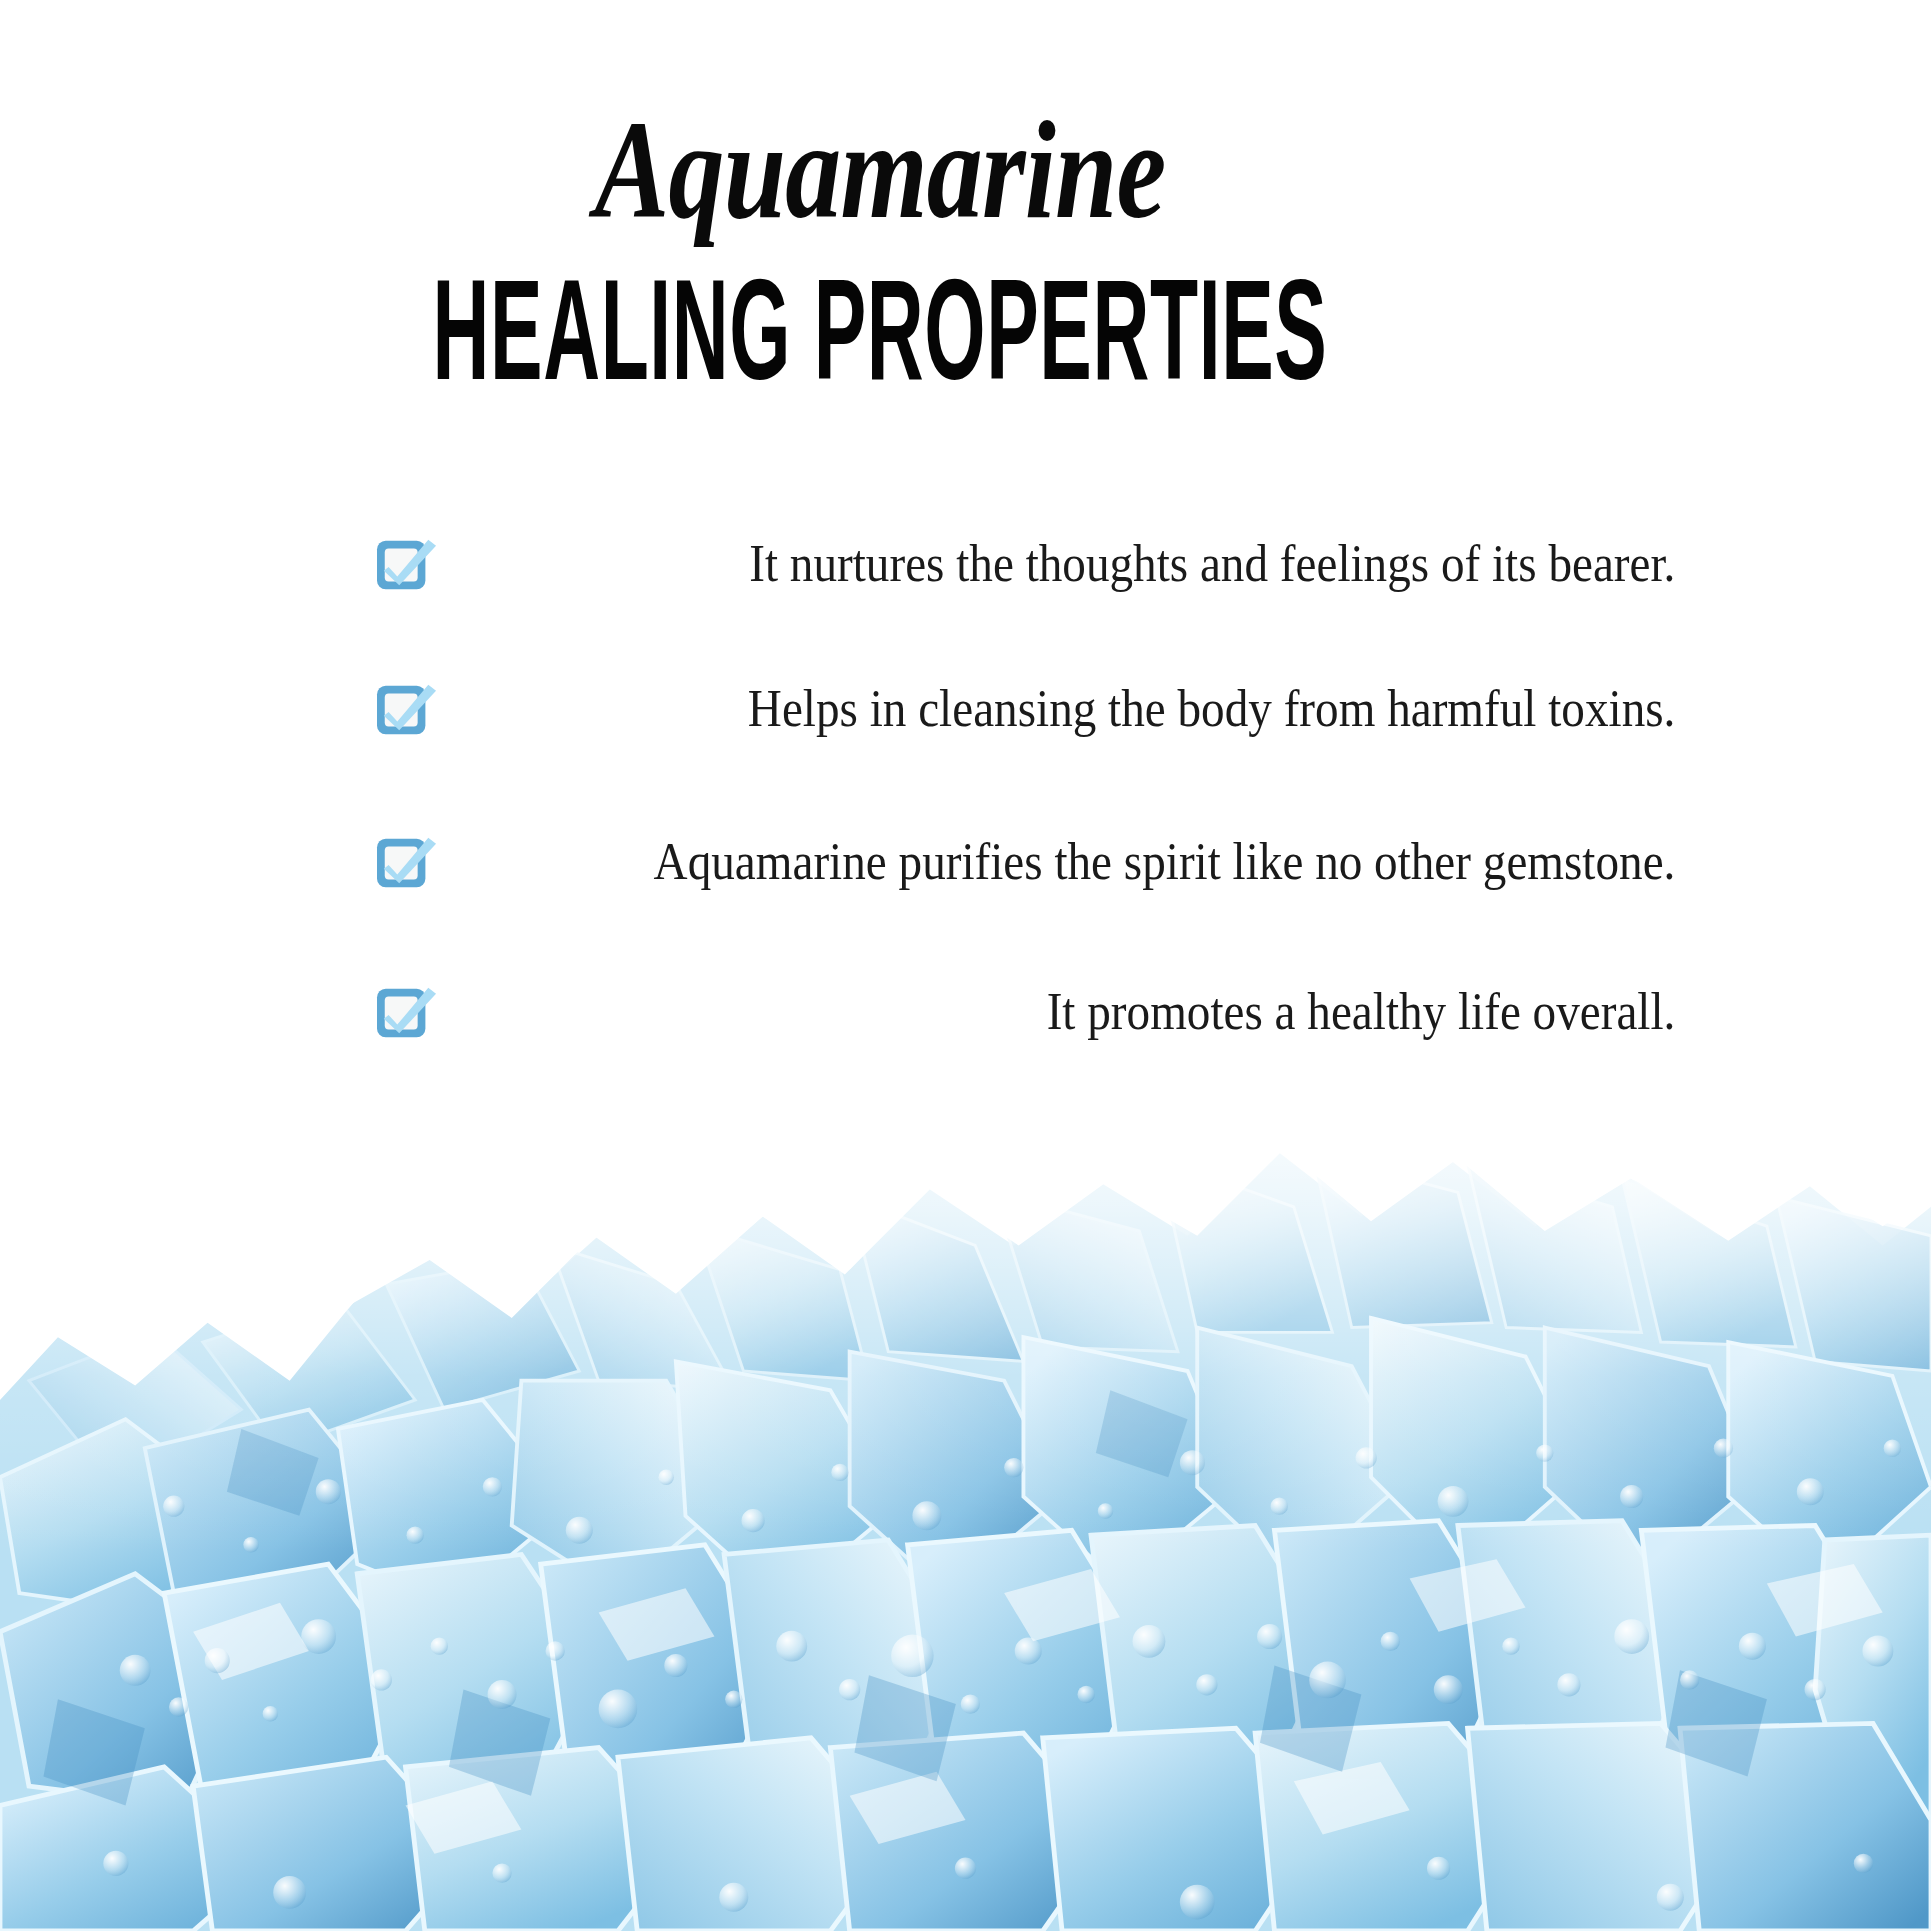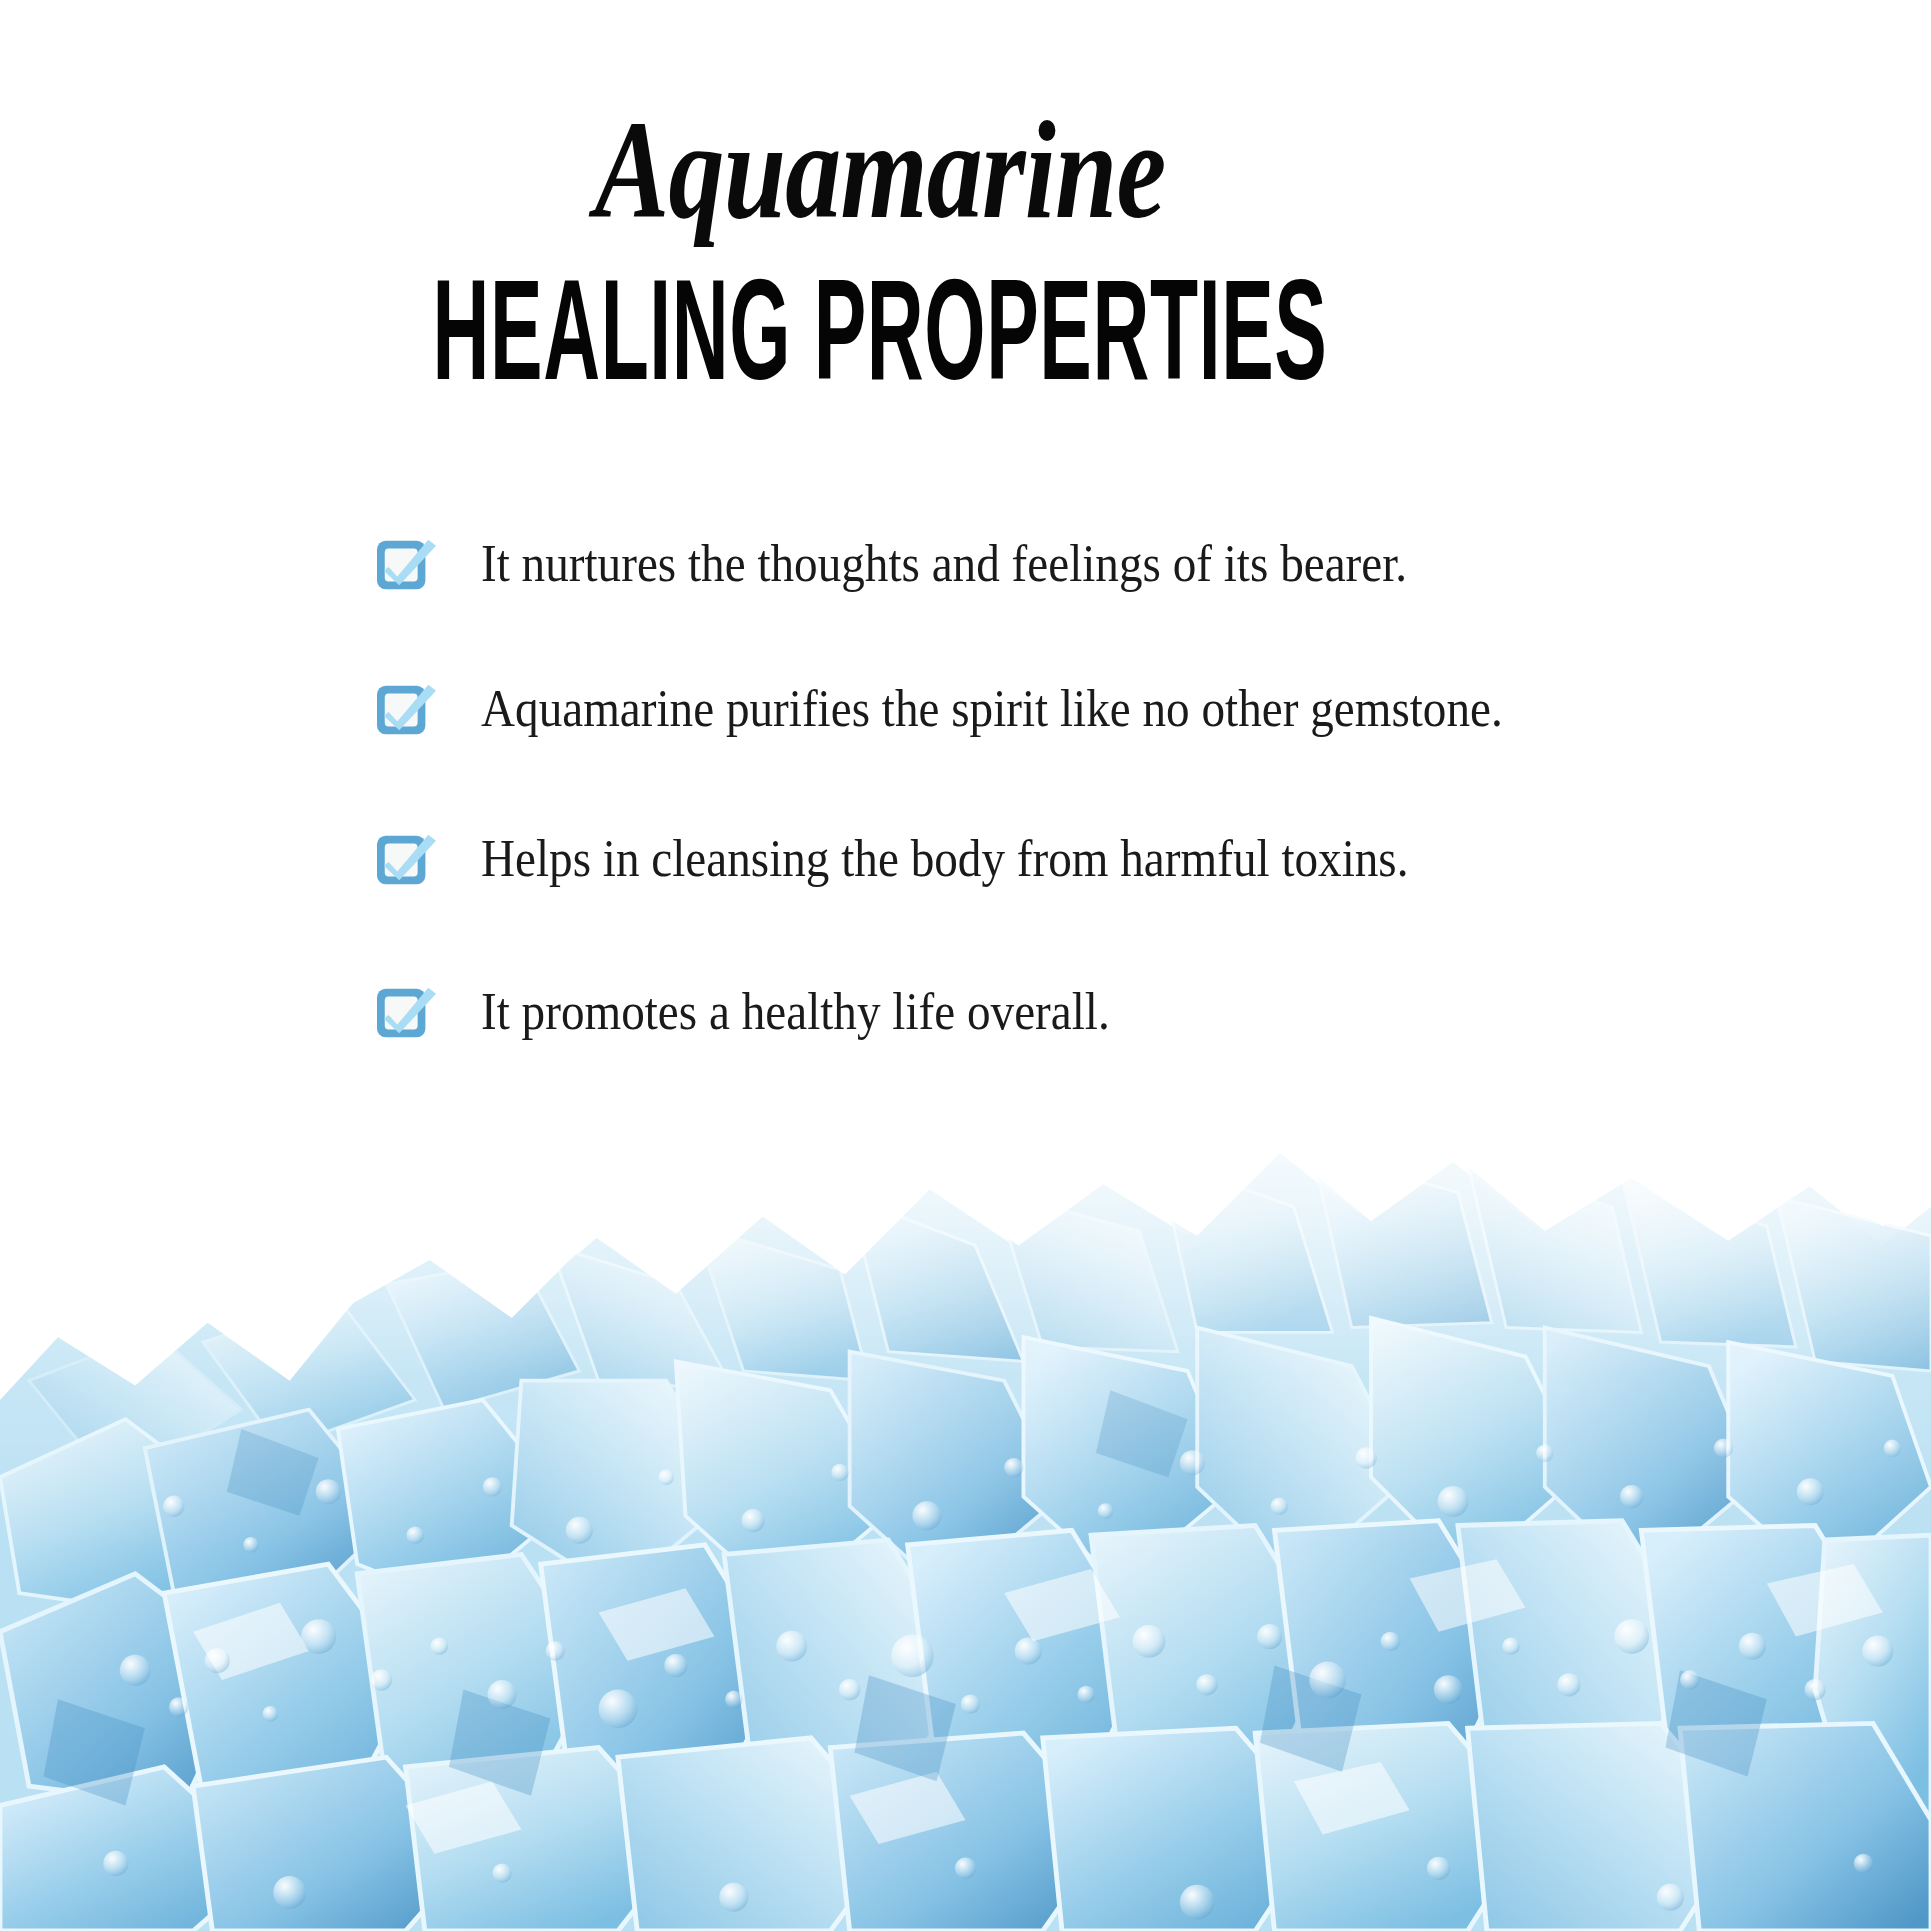--- a/index.html
+++ b/index.html
@@ -55,20 +55,21 @@
     position: absolute;
     left: 375px;
     top: 529px;
     width: 1448px;
     z-index: 5;
   }
   .check-item {
     position: relative;
     display: block;
     min-height: 68px;
+    text-align: right;
   }
   .check-icon {
     position: absolute;
     left: 0;
     top: 5.8px;
     width: 64px;
     height: 60px;
   }
   .check-icon svg { display: block; width: 64px; height: 60px; }
 
@@ -113,40 +114,40 @@
         <svg viewBox="0 0 66 62" xmlns="http://www.w3.org/2000/svg">
           <rect x="2" y="6" width="50" height="50" rx="9" ry="9" fill="#5ca7d4"></rect>
           <rect x="10" y="14" width="34" height="34" rx="4" ry="4" fill="#f7f8f8"></rect>
           <path d="M14 33 L23 43 L55 5 L63 11 L25 52 L9 37 Z" fill="#a9dcf5"></path>
         </svg>
       </span>
       <div class="check-text">It nurtures the thoughts and feelings of its bearer.</div>
     </div>
 
 
+    <div class="check-item" style="height:153px;">
+      <span class="check-icon">
+        <svg viewBox="0 0 66 62" xmlns="http://www.w3.org/2000/svg">
+          <rect x="2" y="6" width="50" height="50" rx="9" ry="9" fill="#5ca7d4"></rect>
+          <rect x="10" y="14" width="34" height="34" rx="4" ry="4" fill="#f7f8f8"></rect>
+          <path d="M14 33 L23 43 L55 5 L63 11 L25 52 L9 37 Z" fill="#a9dcf5"></path>
+        </svg>
+      </span>
+      <div class="check-text">Helps in cleansing the body from harmful toxins.</div>
+    </div>
+
     <div class="check-item" style="height:150px;">
       <span class="check-icon">
         <svg viewBox="0 0 66 62" xmlns="http://www.w3.org/2000/svg">
           <rect x="2" y="6" width="50" height="50" rx="9" ry="9" fill="#5ca7d4"></rect>
           <rect x="10" y="14" width="34" height="34" rx="4" ry="4" fill="#f7f8f8"></rect>
           <path d="M14 33 L23 43 L55 5 L63 11 L25 52 L9 37 Z" fill="#a9dcf5"></path>
         </svg>
       </span>
       <div class="check-text">Aquamarine purifies the spirit like no other gemstone.</div>
-    </div>
-
-    <div class="check-item" style="height:153px;">
-      <span class="check-icon">
-        <svg viewBox="0 0 66 62" xmlns="http://www.w3.org/2000/svg">
-          <rect x="2" y="6" width="50" height="50" rx="9" ry="9" fill="#5ca7d4"></rect>
-          <rect x="10" y="14" width="34" height="34" rx="4" ry="4" fill="#f7f8f8"></rect>
-          <path d="M14 33 L23 43 L55 5 L63 11 L25 52 L9 37 Z" fill="#a9dcf5"></path>
-        </svg>
-      </span>
-      <div class="check-text">Helps in cleansing the body from harmful toxins.</div>
     </div>
 
     <div class="check-item" style="height:116px;">
       <span class="check-icon">
         <svg viewBox="0 0 66 62" xmlns="http://www.w3.org/2000/svg">
           <rect x="2" y="6" width="50" height="50" rx="9" ry="9" fill="#5ca7d4"></rect>
           <rect x="10" y="14" width="34" height="34" rx="4" ry="4" fill="#f7f8f8"></rect>
           <path d="M14 33 L23 43 L55 5 L63 11 L25 52 L9 37 Z" fill="#a9dcf5"></path>
         </svg>
       </span>

